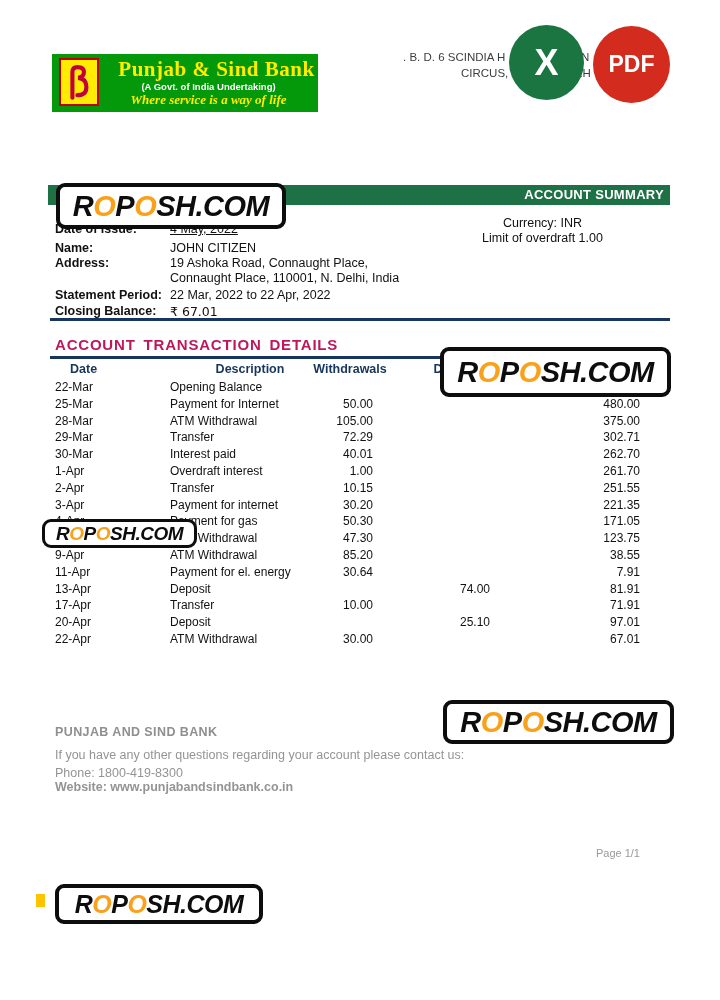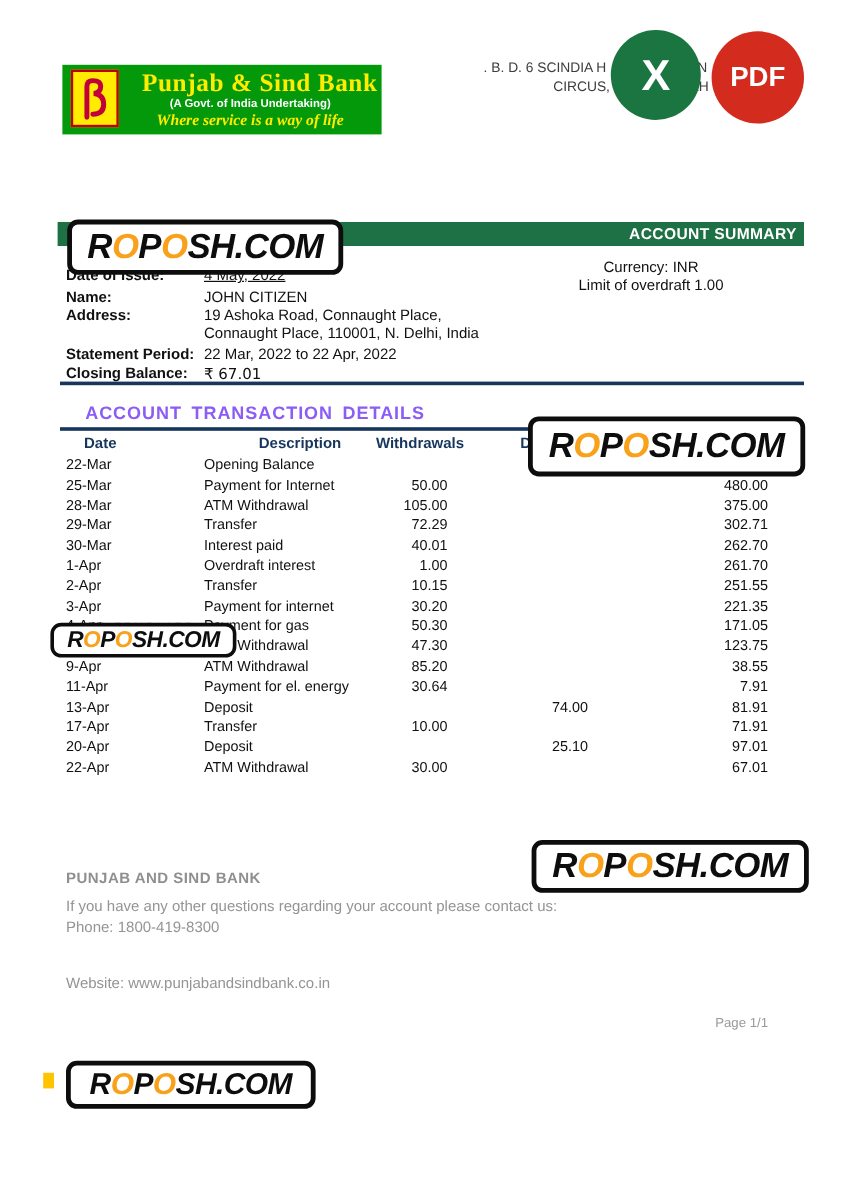--- a/index.html
+++ b/index.html
@@ -31,21 +31,21 @@
   .sum-bar { left:48px; top:185px; width:622px; height:20px; background:#1E7145;
              color:#fff; font-weight:bold; font-size:13px; text-align:right;
              line-height:20px; padding-right:6px; letter-spacing:0.3px; }
   .rlab { width:205px; text-align:center; font-size:12.5px; }
   .lab { left:55px; font-weight:bold; font-size:12.5px; }
   .val { left:170px; font-size:12.5px; }
   .rupee { font-family:"DejaVu Sans", sans-serif; }
   .navy-line { left:50px; width:620px; height:3px; background:#17365D; }
 
   
-  .tx-title { left:71px; top:336px; font-size:15px; font-weight:bold; color:#8b5cf6;
+  .tx-title { left:55px; top:336px; font-size:15px; font-weight:bold; color:#be185d;
               letter-spacing:0.8px; word-spacing:3px; }
   .th { font-weight:bold; font-size:12.5px; color:#17365D; top:362px; }
   #tx-rows { left:50px; top:379px; width:620px; }
   .tx-row { position:relative; height:16.8px; font-size:12px; }
   .tx-row span { position:absolute; top:0; line-height:16.8px; white-space:nowrap; }
   .c-date { left:5px; width:105px; }
   .c-desc { left:120px; width:172px; }
   .c-wd   { left:235px; width:88px; text-align:right; }
   .c-dp   { left:355px; width:85px; text-align:right; }
   .c-bal  { left:505px; width:85px; text-align:right; }
@@ -242,21 +242,21 @@
       <span class="c-desc">ATM Withdrawal</span>
       <span class="c-wd">30.00</span>
       <span class="c-dp"></span>
       <span class="c-bal">67.01</span>
     </div>
   </div>
 
 <div class="abs foot foot-b" style="top:725px;">PUNJAB AND SIND BANK</div>
 <div class="abs foot" style="top:748px;">If you have any other questions regarding your account please contact us:</div>
 <div class="abs foot" style="top:766px;">Phone: 1800-419-8300</div>
-<div class="abs foot" style="top:812px;">Website: www.punjabandsindbank.co.in</div>
+<div class="abs foot" style="top:780px;font-weight:bold;">Website: www.punjabandsindbank.co.in</div>
 <div class="abs page-label">Page 1/1</div>
 
 <div class="abs sliver"></div>
 <div class="abs wm wm1">
     <span class="wm-text"><span>R</span><span class="o">O</span><span>P</span><span class="o">O</span><span>SH.COM</span></span>
   </div>
 <div class="abs wm wm2">
     <span class="wm-text"><span>R</span><span class="o">O</span><span>P</span><span class="o">O</span><span>SH.COM</span></span>
   </div>
 <div class="abs wm wm3">

